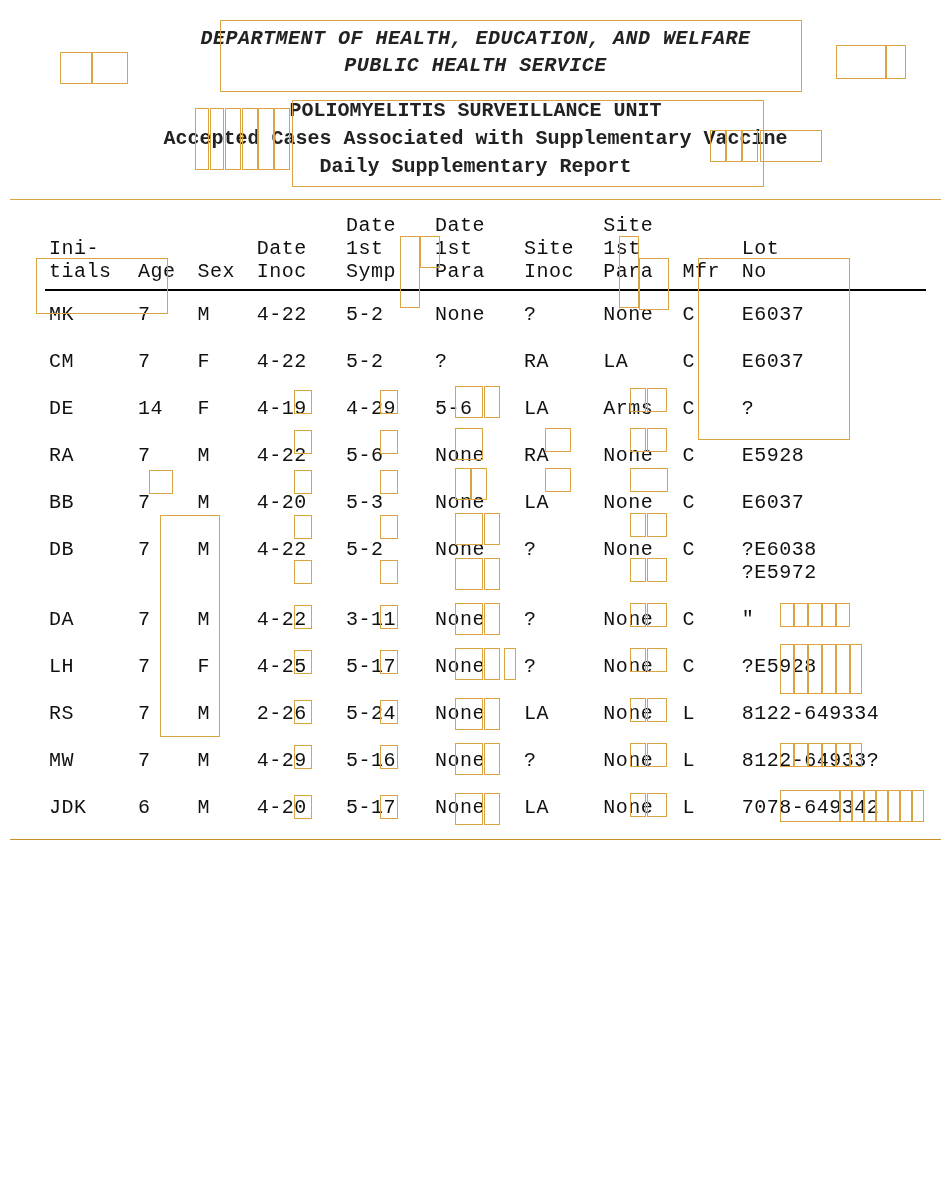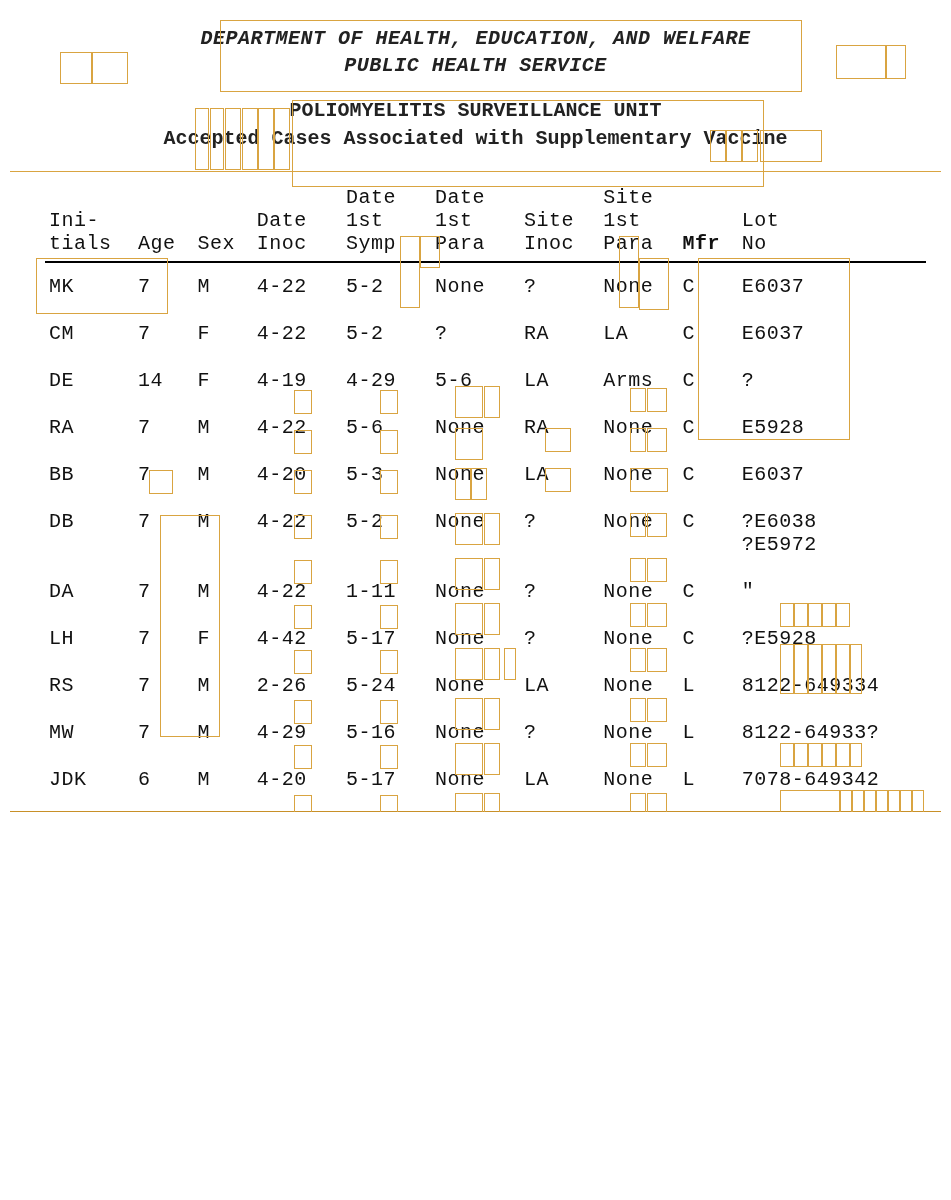--- a/index.html
+++ b/index.html
@@ -91,38 +91,39 @@
     pointer-events: none;
   }
   .col-initials { width: 9%; }
   .col-age      { width: 6%; }
   .col-sex      { width: 6%; }
   .col-dinoc    { width: 9%; }
   .col-dsymp    { width: 9%; }
   .col-dpara    { width: 9%; }
   .col-sinoc    { width: 8%; }
   .col-spara    { width: 8%; }
-  .col-mfr      { width: 6%; font-weight: bold; }
+  .col-mfr      { width: 6%; }
   .col-lot      { width: 19%; }
 </style>
 </head>
 <body>
 
 <div class="page" id="page-root">
 
   <div class="doc-header">
     <div>DEPARTMENT OF HEALTH, EDUCATION, AND WELFARE</div>
     <div class="row2">
       <span>PUBLIC HEALTH SERVICE</span>
     </div>
   </div>
 
   <div class="doc-subheader">
     <div>POLIOMYELITIS SURVEILLANCE UNIT</div>
     <div>Accepted Cases Associated with Supplementary Vaccine</div>
+    <div>Daily Supplementary Report</div>
   </div>
 
   <hr class="hr-light">
 
   <div class="table-wrap">
     <table>
       <thead>
         <tr>
           <th class="col-initials">Ini-
 tials</th>
@@ -218,32 +219,32 @@
             <td>None</td>
             <td>C</td>
             <td>?E6038
 ?E5972</td>
           </tr>
           <tr>
             <td>DA</td>
             <td>7</td>
             <td>M</td>
             <td>4-22</td>
-            <td>1-11</td>
+            <td>3-11</td>
             <td>None</td>
             <td>?</td>
             <td>None</td>
             <td>C</td>
             <td>"</td>
           </tr>
           <tr>
             <td>LH</td>
             <td>7</td>
             <td>F</td>
-            <td>4-42</td>
+            <td>4-25</td>
             <td>5-17</td>
             <td>None</td>
             <td>?</td>
             <td>None</td>
             <td>C</td>
             <td>?E5928</td>
           </tr>
           <tr>
             <td>RS</td>
             <td>7</td>

